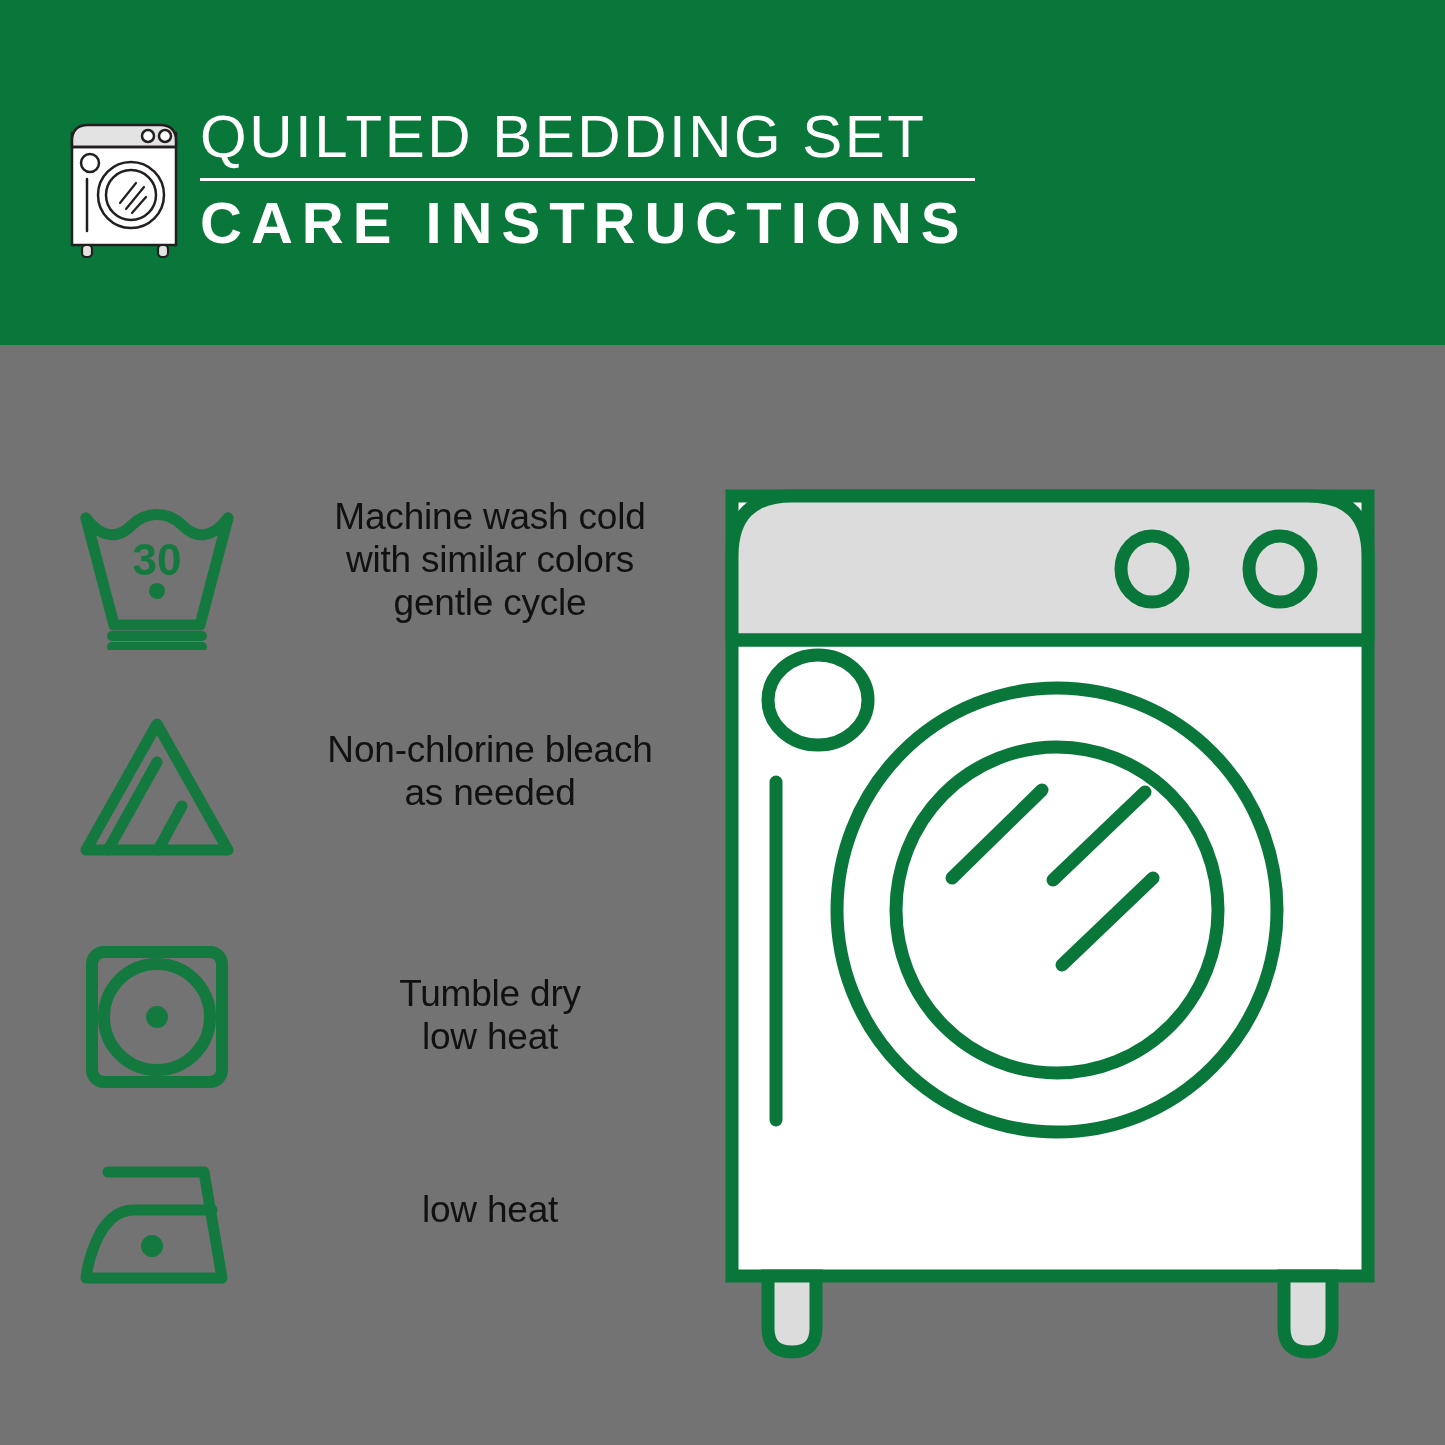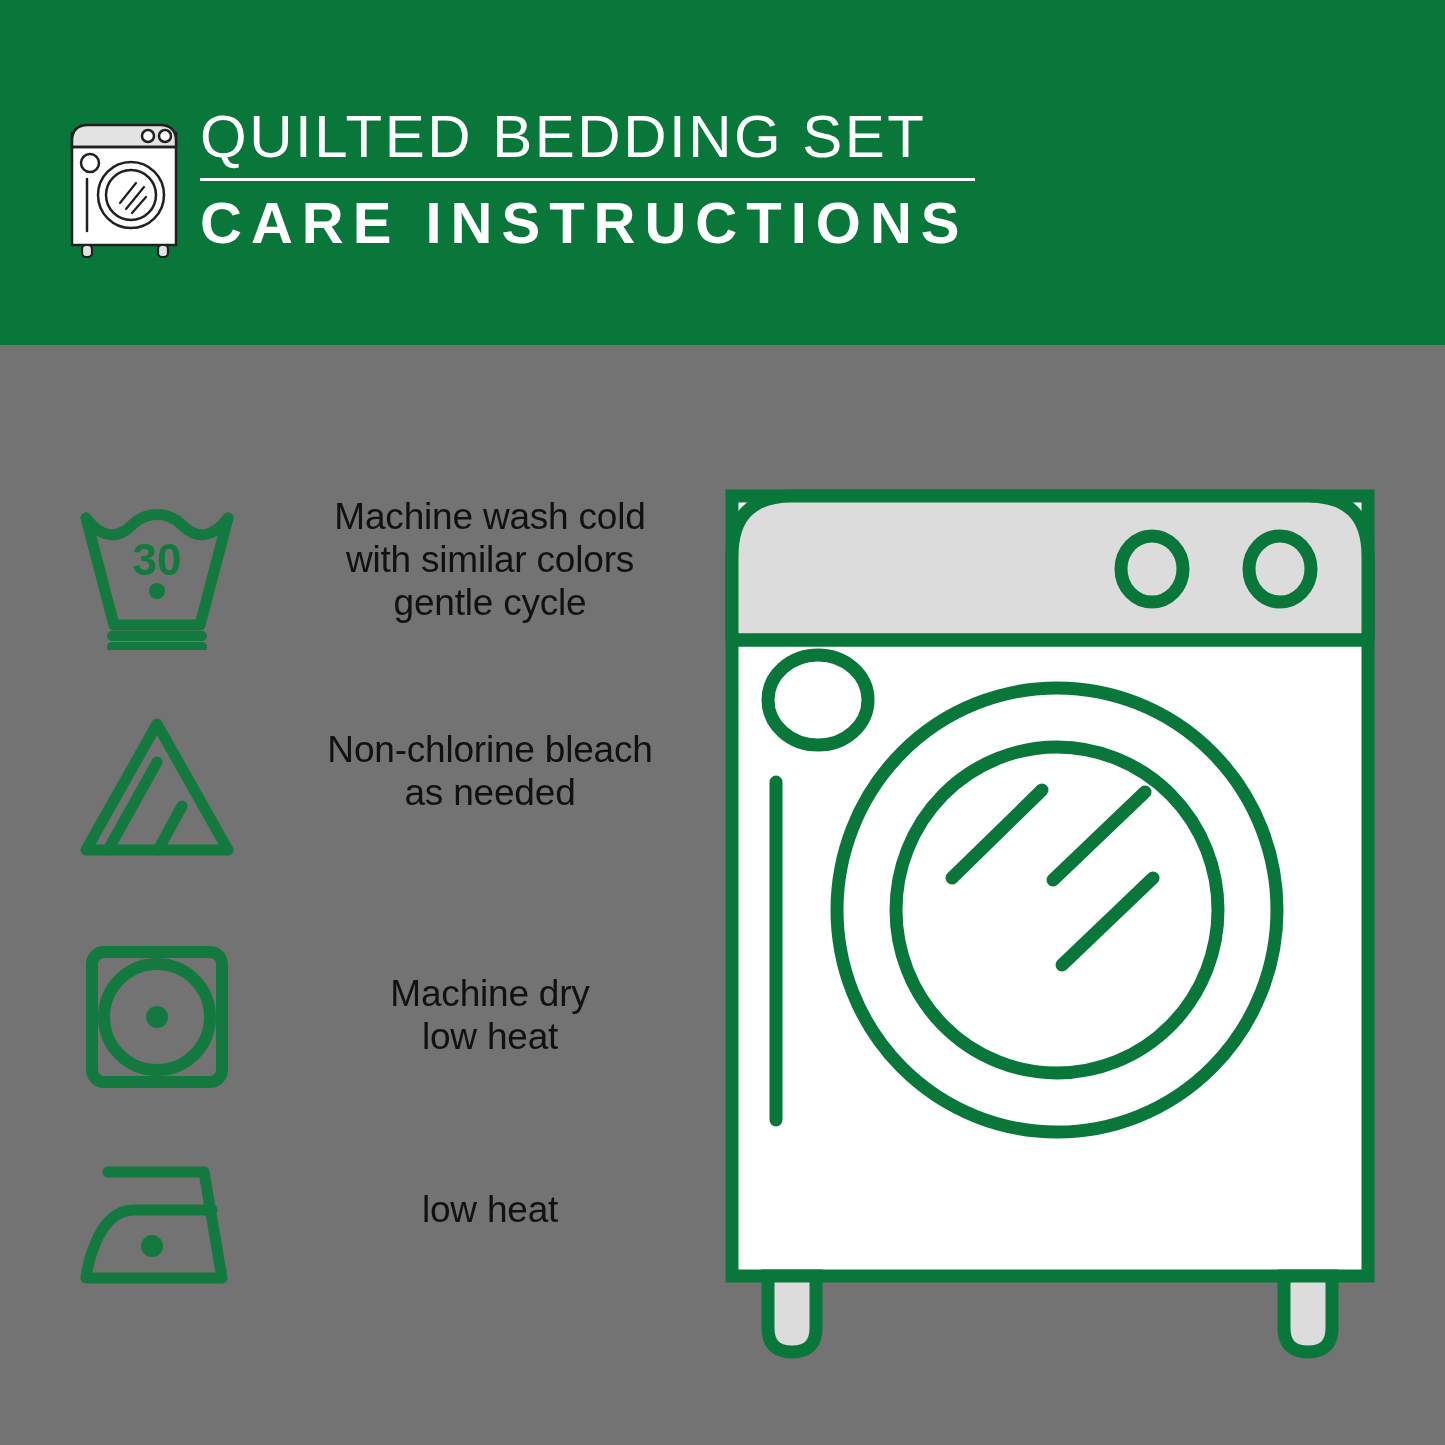--- a/index.html
+++ b/index.html
@@ -191,21 +191,21 @@
 
     <div class="care-row" style="top:595px;">
       <div class="care-symbol">
         <svg viewBox="0 0 170 155" width="170" height="155">
           <rect x="20" y="12" width="130" height="130" rx="12" fill="none" stroke="#14793F" stroke-width="12"></rect>
           <circle cx="85" cy="77" r="53" fill="none" stroke="#14793F" stroke-width="12"></circle>
           <circle cx="85" cy="77" r="11" fill="#14793F"></circle>
         </svg>
       </div>
       <div class="care-text" style="top:32px;">
-        <div>Machine dry</div>
+        <div>Tumble dry</div>
         <div>low heat</div>
       </div>
     </div>
 
     <div class="care-row" style="top:805px;">
       <div class="care-symbol">
         <svg viewBox="0 0 170 155" width="170" height="155">
           <g fill="none" stroke="#14793F" stroke-width="11" stroke-linecap="round" stroke-linejoin="round">
             <path d="M36 22 L132 22 L150 128 L14 128 C14 128 22 60 62 60 L140 60"></path>
           </g>

